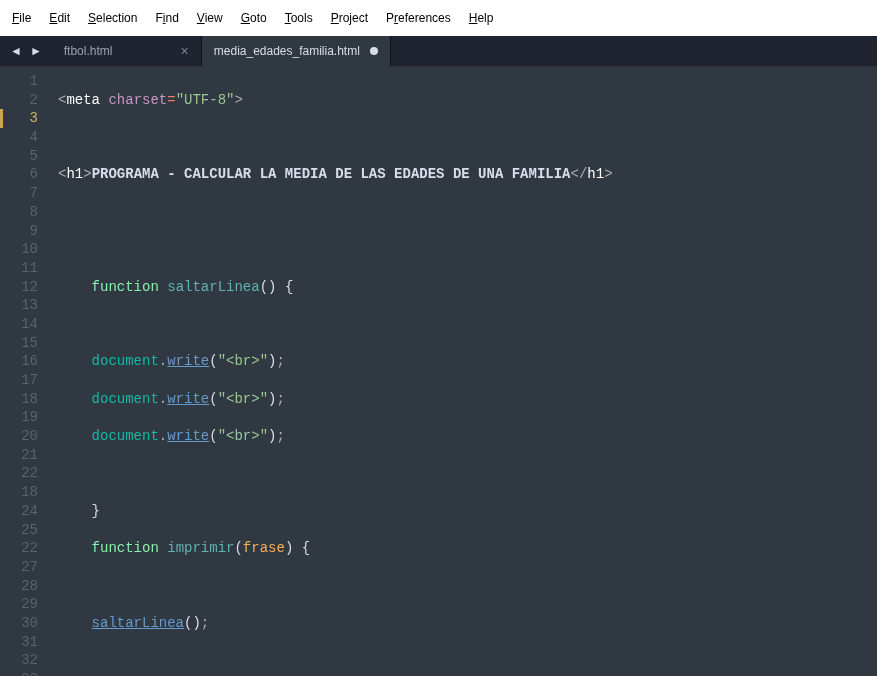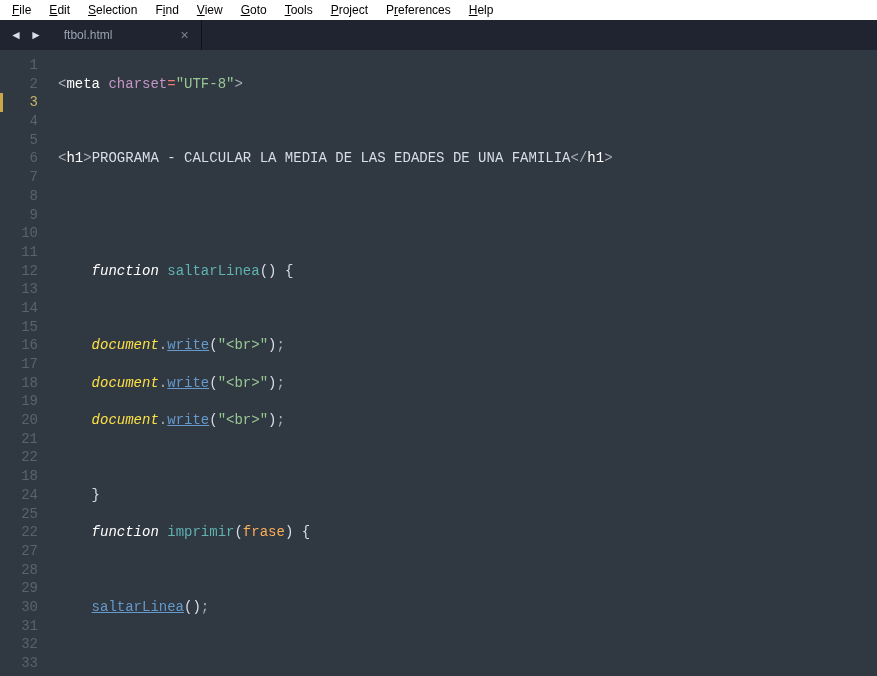--- a/index.html
+++ b/index.html
@@ -8,21 +8,21 @@
   font-size: 12px;
   background: #303841;
   color: #d8dee9;
   width: 877px;
   height: 676px;
   overflow: hidden;
 }
 .menubar {
   background: #ffffff;
   color: #000;
-  height: 20px;
+  height: 36px;
   display: flex;
   align-items: center;
   padding: 0 4px;
   gap: 2px;
 }
 .menubar span {
   padding: 2px 8px;
   font-size: 12px;
   cursor: default;
 }
@@ -85,27 +85,27 @@
 .code {
   flex: 1;
   padding: 6px 0 6px 10px;
   white-space: pre;
   overflow: hidden;
 }
 .code .line { height: 18.7px; }
 .c-tag    { color: #ffffff; }
 .c-attr   { color: #c695c6; }
 .c-str    { color: #99c794; }
-.c-kw     { color: #ffffff; font-style: italic; }
+.c-kw     { color: #86efac; }
 .c-fnname { color: #5fb3b3; }
 .c-fncall { color: #6699cc; text-decoration: underline; }
-.c-obj    { color: #fde047; font-style: italic; }
+.c-obj    { color: #14b8a6; }
 .c-punc   { color: #a6acb9; }
 .c-op     { color: #ec7a6f; }
-.c-txt    { color: #d8dee9; }
+.c-txt    { color: #d8dee9; font-weight: bold; }
 .c-ident  { color: #d8dee9; }
 .c-param  { color: #f9ae58; }
 .c-br     { color: #d8dee9; }
 </style>
 </head>
 <body>
 
 <div class="menubar">
   <span><u>F</u>ile</span>
   <span><u>E</u>dit</span>
@@ -120,20 +120,24 @@
 </div>
 
 <div class="tabstrip">
   <div class="navarrows">
     <span>◄</span>
     <span>►</span>
   </div>
   <div class="tab">
     <span>ftbol.html</span>
     <span class="close">×</span>
+  </div>
+  <div class="tab active">
+    <span>media_edades_familia.html</span>
+    <span class="dirty"></span>
   </div>
 </div>
 
 <div class="editor">
   <div class="gutter gutter-wrap">
     <div>1</div>
     <div>2</div>
     <div class="mod">3</div>
     <div>4</div>
     <div>5</div>

